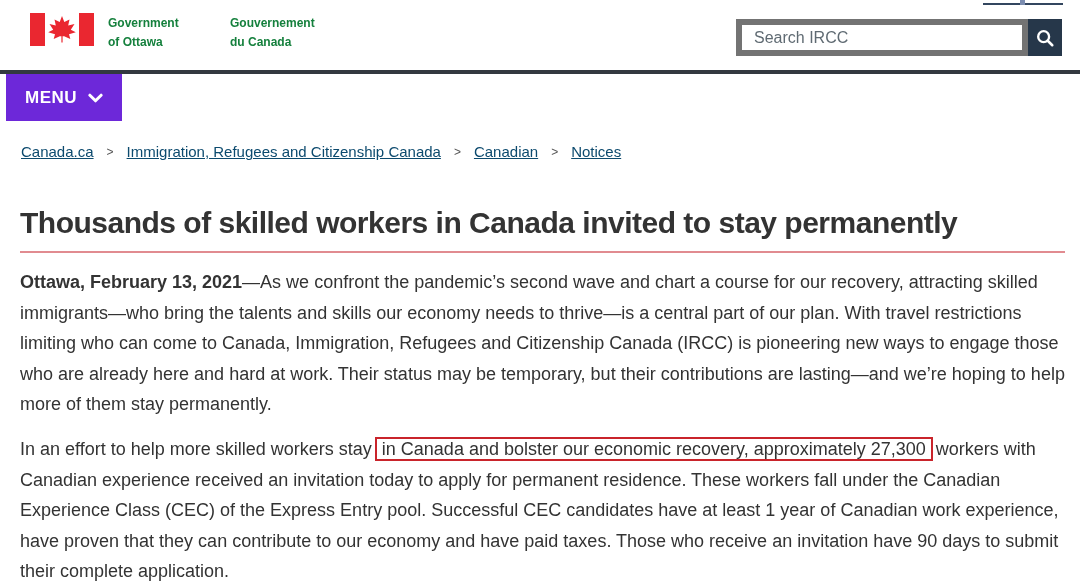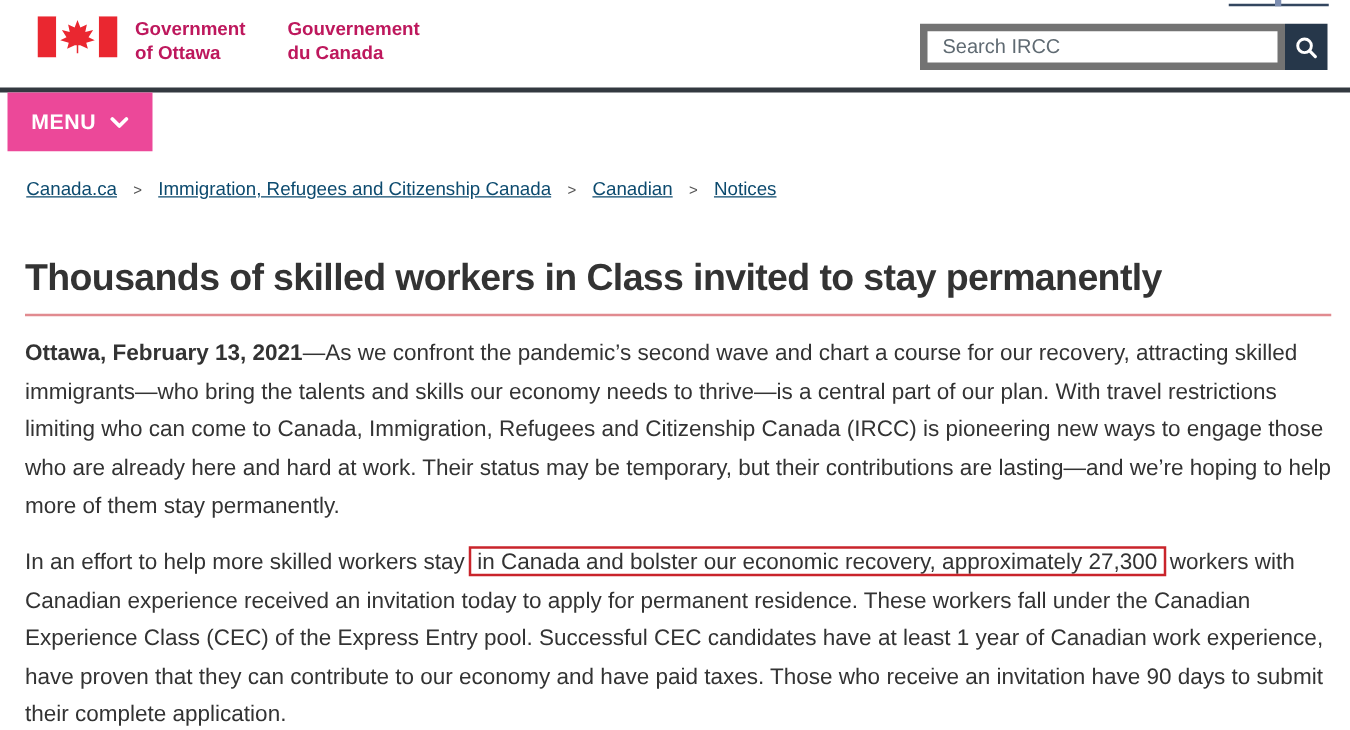--- a/index.html
+++ b/index.html
@@ -5,41 +5,41 @@
   * { margin:0; padding:0; box-sizing:border-box; }
   html,body { background:#fff; }
   .page {
     position:relative; width:1080px; height:584px; overflow:hidden;
     background:#fff; font-family:"Liberation Sans",sans-serif; color:#333;
   }
 
   
   .site-header { position:absolute; left:0; top:0; width:1080px; height:70px; background:#fff; }
   .flag { position:absolute; left:30px; top:13px; width:64px; height:33px; }
-  .dept { position:absolute; top:14px; font-size:15px; font-weight:bold; color:#be185d; line-height:19px; }
+  .dept { position:absolute; top:14px; font-size:12px; font-weight:bold; color:#15803d; line-height:19px; }
   .dept-en { left:108px; }
   .dept-fr { left:230px; }
 
   .signin-frag { position:absolute; left:983px; top:0; width:80px; height:5px;
     border-bottom:2px solid #33465f; }
   .signin-frag::after { content:""; position:absolute; left:37px; top:0;
     width:5px; height:5px; background:#7c8db0; }
 
   .search-input { position:absolute; left:736px; top:19px; width:292px; height:37px;
     border:6px solid #737373; padding:0 12px; font-size:16px; color:#333;
     font-family:"Liberation Sans",sans-serif; outline:none; }
   .search-input::placeholder { color:#5f6a72; }
   .search-btn { position:absolute; left:1028px; top:19px; width:34px; height:37px;
     background:#26374A; border:none; display:flex; align-items:center; justify-content:center;
     cursor:pointer; }
 
   
   .top-bar { position:absolute; left:0; top:70px; width:1080px; height:4px; background:#333940; }
   .menu-btn { position:absolute; left:6px; top:74px; width:116px; height:47px;
-    background:#ec4899; color:#fff; border:none; cursor:pointer;
+    background:#6d28d9; color:#fff; border:none; cursor:pointer;
     display:flex; align-items:center; justify-content:center; gap:11px;
     font-family:"Liberation Sans",sans-serif; font-size:17px; font-weight:bold; letter-spacing:.5px; }
 
   
   .breadcrumb { position:absolute; left:21px; top:143px; font-size:15px;
     display:flex; align-items:center; white-space:nowrap; }
   .breadcrumb a { color:#0c4a6e; text-decoration:underline; cursor:pointer; }
   .breadcrumb .sep { color:#555; font-size:12px; margin:0 13px; }
 
   
@@ -97,20 +97,20 @@
     <a href="#">Canada.ca</a>
     <span class="sep">&gt;</span>
     <a href="#">Immigration, Refugees and Citizenship Canada</a>
     <span class="sep">&gt;</span>
     <a href="#">Canadian</a>
     <span class="sep">&gt;</span>
     <a href="#">Notices</a>
   </nav>
 
   <main class="article">
-    <h1>Thousands of skilled workers in Class invited to stay permanently</h1>
+    <h1>Thousands of skilled workers in Canada invited to stay permanently</h1>
 
     <p class="para"><span class="lead-bold">Ottawa, February 13, 2021</span><span>—As we confront the pandemic’s second wave and chart a course for our recovery, attracting skilled immigrants—who bring the talents and skills our economy needs to thrive—is a central part of our plan. With travel restrictions limiting who can come to Canada, Immigration, Refugees and Citizenship Canada (IRCC) is pioneering new ways to engage those who are already here and hard at work. Their status may be temporary, but their contributions are lasting—and we’re hoping to help more of them stay permanently.</span></p>
 
     <p class="para"><span class="line1-nowrap"><span>In an effort to help more skilled workers stay </span><span class="hl">in Canada and bolster our economic recovery, approximately 27,300</span></span><span> workers with Canadian experience received an invitation today to apply for permanent residence. These workers fall under the Canadian Experience Class (CEC) of the Express Entry pool. Successful CEC candidates have at least 1 year of Canadian work experience, have proven that they can contribute to our economy and have paid taxes. Those who receive an invitation have 90 days to submit their complete application.</span></p>
   </main>
 
 </div>
 
 </body></html>

